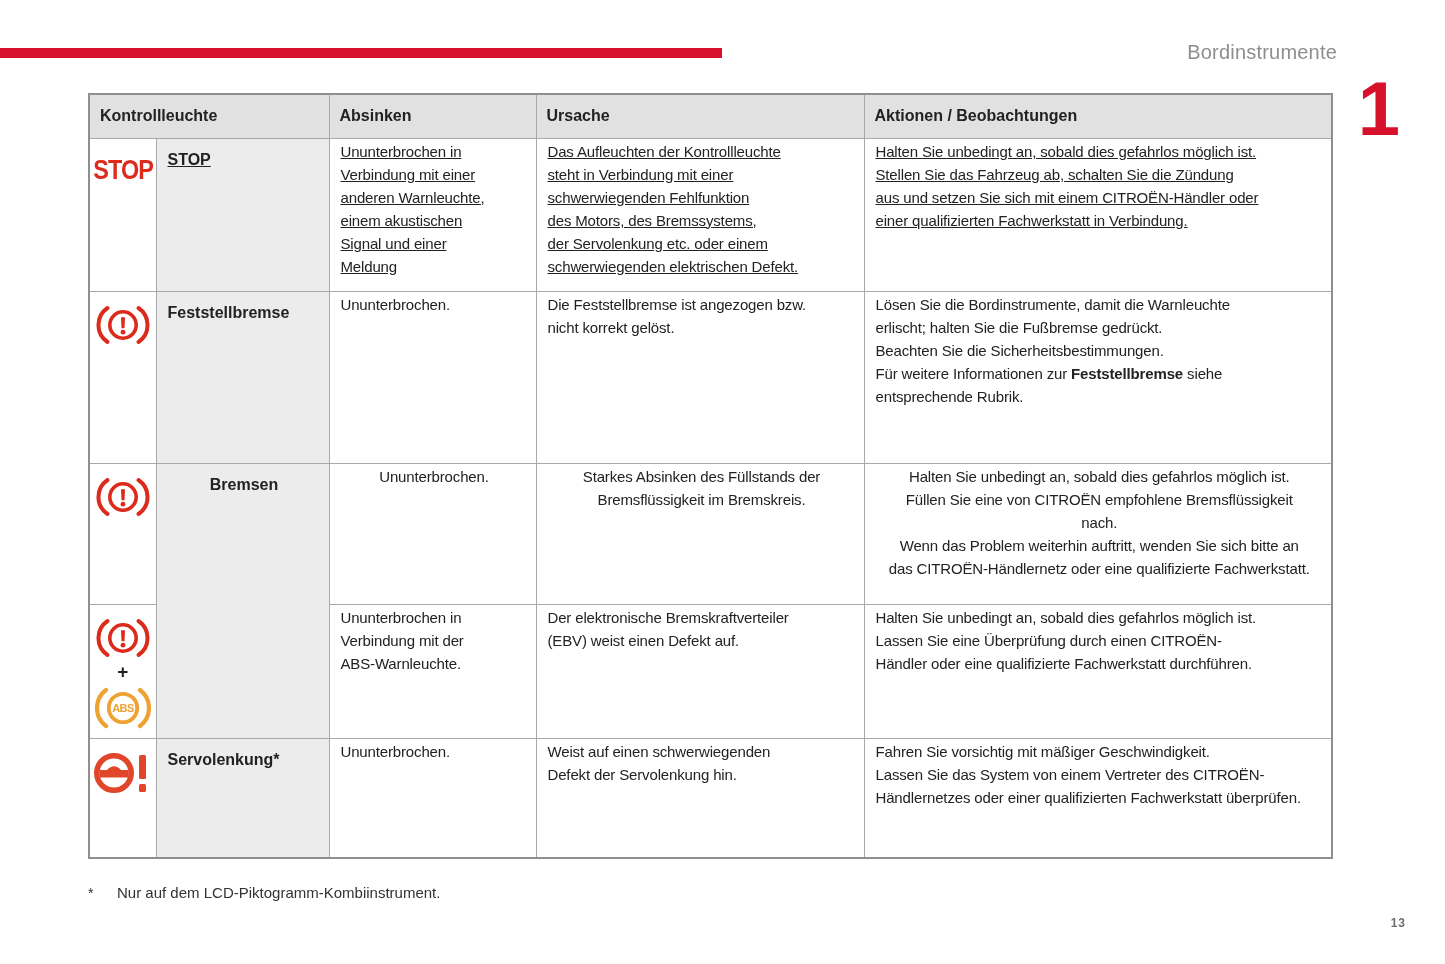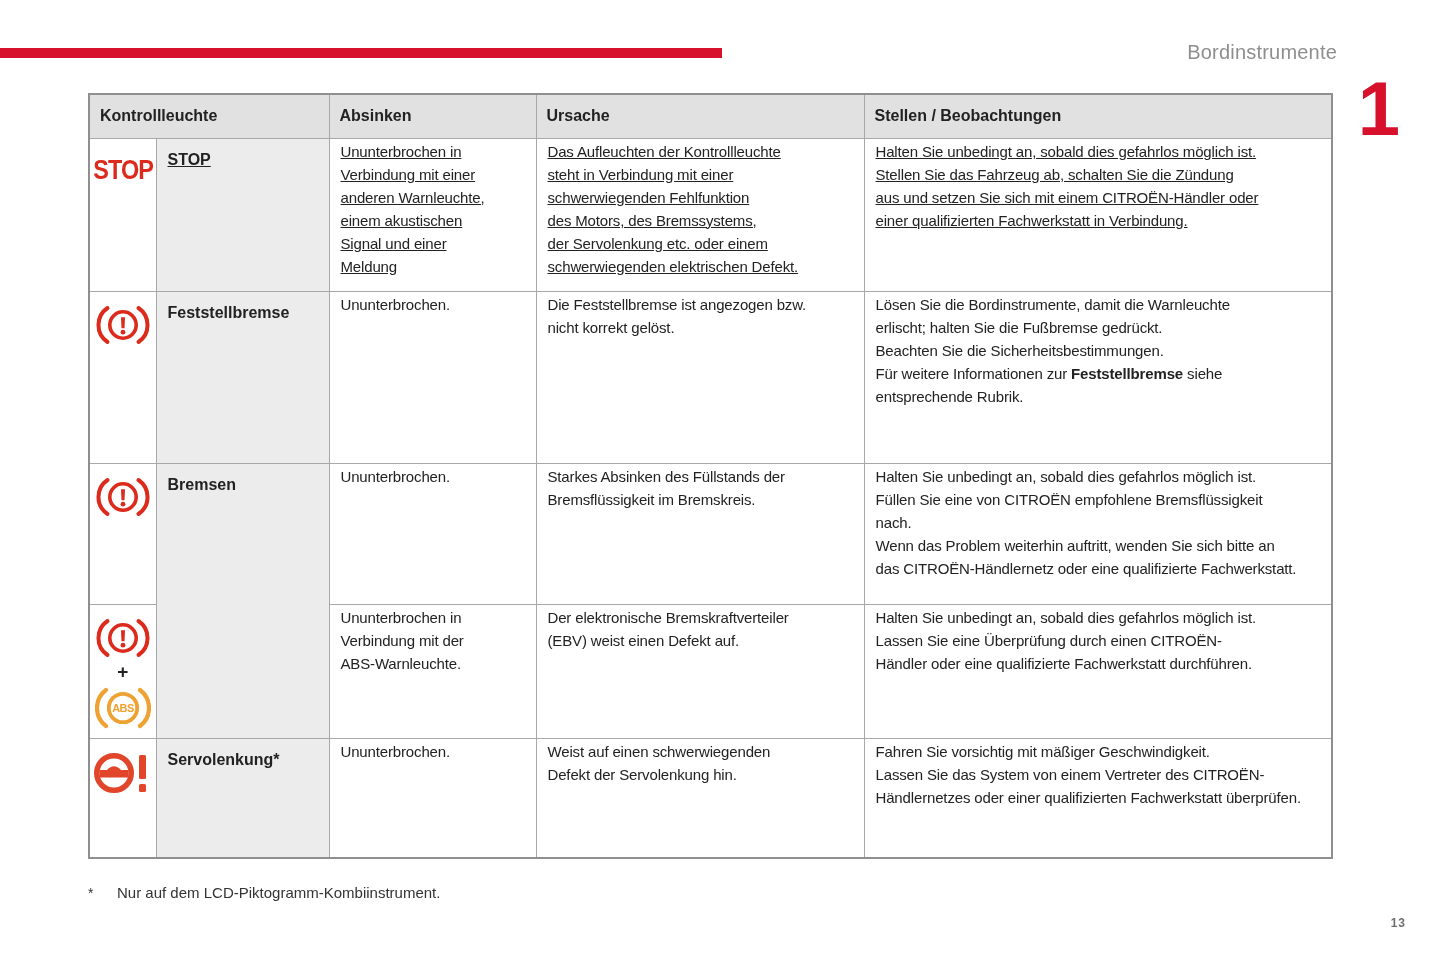--- a/index.html
+++ b/index.html
@@ -76,21 +76,21 @@
     font-size:16px;
     padding:9px 8px 6px 11px;
     letter-spacing:0;
   }
   td.cell-icon{
     text-align:center;
     padding-top:10px;
   }
   tr.r1{height:153px;text-decoration:underline;}
   tr.r2{height:172px;}
-  tr.r3{height:141px;}
+  tr.r3{height:141px;text-align:center;}
   tr.r4{height:134px;}
   tr.r5{height:120px;}
   .stop-glyph{
     display:inline-block;
     margin-top:5px;
     font-weight:bold;
     font-size:26px;line-height:30px;
     color:var(--warning_red);
     letter-spacing:-1px;
     transform:scaleX(0.9) scaleY(1.05);
@@ -129,21 +129,21 @@
       <col class="col-name">
       <col class="col-zustand">
       <col class="col-ursache">
       <col class="col-aktionen">
   </colgroup>
   <thead>
     <tr>
       <th colspan="2">Kontrollleuchte</th>
       <th>Absinken</th>
       <th>Ursache</th>
-      <th>Stellen / Beobachtungen</th>
+      <th>Aktionen / Beobachtungen</th>
     </tr>
   </thead>
   <tbody>
     <tr class="r1">
       <td class="cell-icon">
         <span class="stop-glyph">STOP</span>
       </td>
       <td class="cell-name">STOP</td>
       <td class="cell-text">Ununterbrochen in
 Verbindung mit einer

